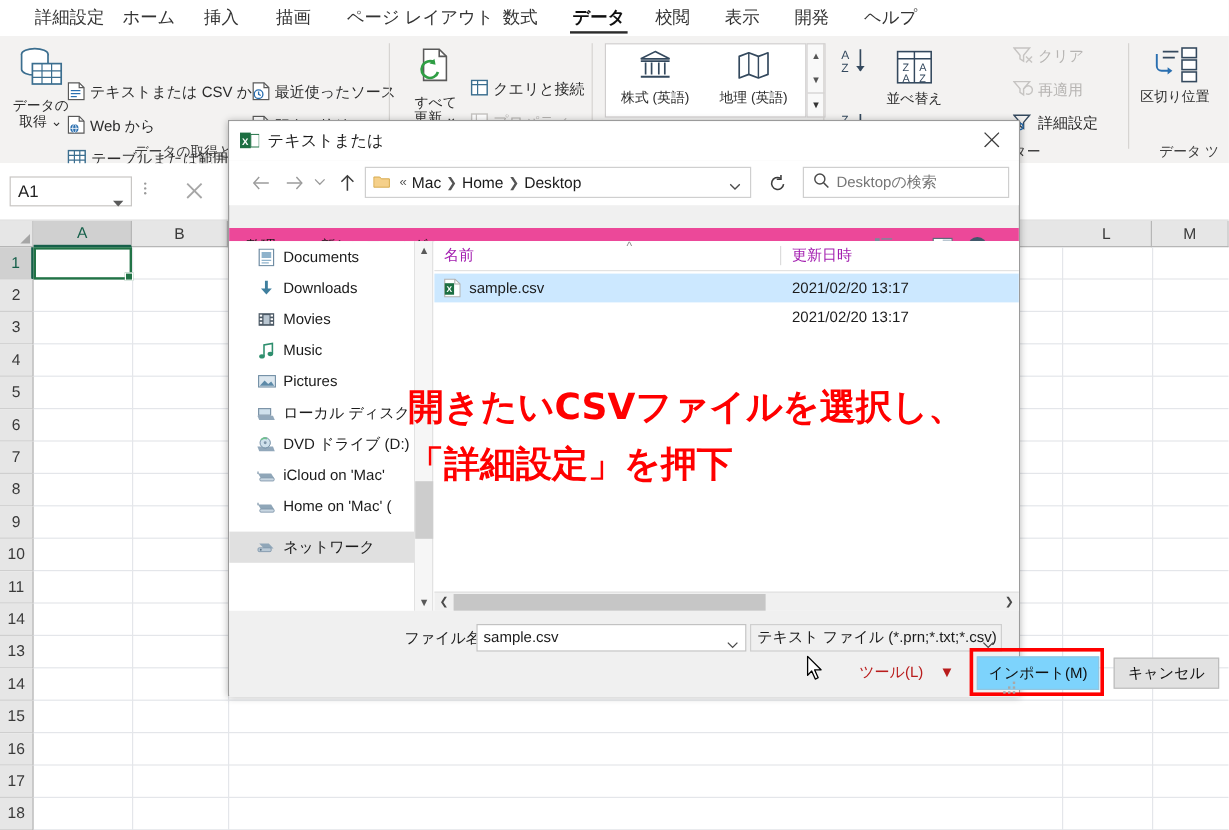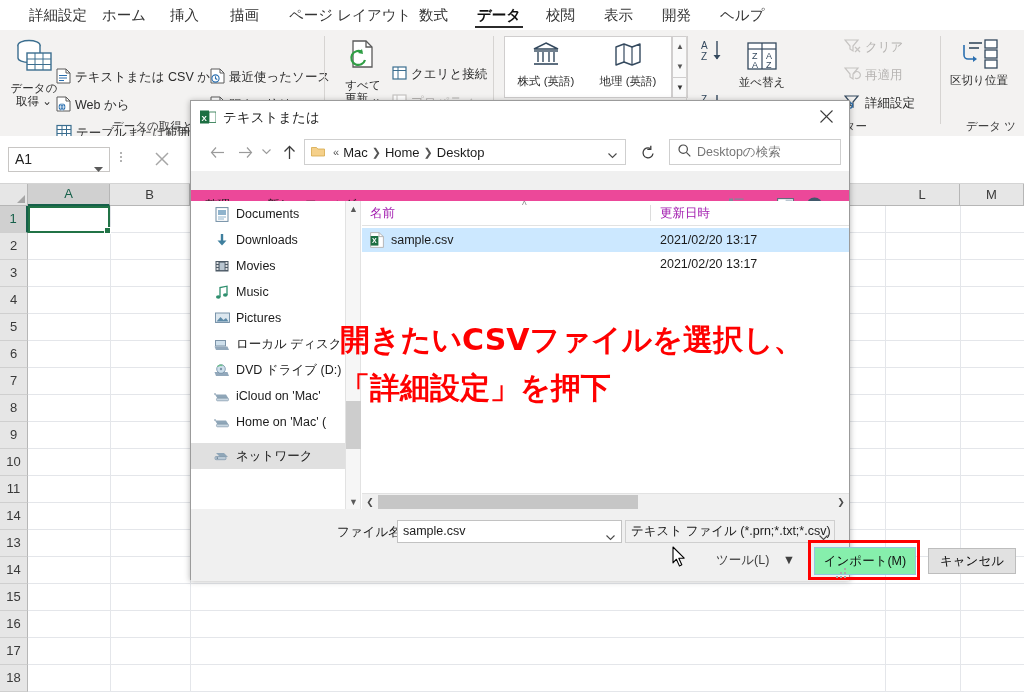--- a/index.html
+++ b/index.html
@@ -128,25 +128,25 @@
   #fnbox {
     position:absolute; left:206px; top:11px; width:225px; height:23px; background:#fff; border:1px solid #c2c2c2;
     font-size:12.5px; color:#1b1b1b; line-height:21px; padding-left:5px; cursor:text;
   }
   #fnbox .dd { position:absolute; right:6px; top:6px; }
   #typebox {
     position:absolute; left:434px; top:11px; width:210px; height:23px; background:#f0f0f0; border:1px solid #cfcfcf;
     font-size:12.5px; color:#1b1b1b; line-height:21px; padding-left:5px; cursor:pointer;
   }
   #typebox .dd { position:absolute; right:6px; top:6px; }
-  #toolsbtn { position:absolute; left:525px; top:43px; font-size:12.5px; color:#404040; cursor:pointer; }
+  #toolsbtn { position:absolute; left:525px; top:43px; font-size:12.5px; color:#b91c1c; cursor:pointer; }
   #toolsbtn .dd { margin-left:10px; }
   #importwrap { position:absolute; left:617px; top:31px; width:112px; height:40px; border:3px solid #ff0000; }
   #importbtn {
-    position:absolute; left:3px; top:4px; width:102px; height:28px; background:#86efac; border:1px solid #93c6e0;
+    position:absolute; left:3px; top:4px; width:102px; height:28px; background:#7dd3fc; border:1px solid #93c6e0;
     font-size:12.5px; color:#111; display:flex; align-items:center; justify-content:center; cursor:pointer;
   }
   #cancelbtn {
     position:absolute; left:737px; top:39px; width:88px; height:26px; background:#e1e1e1; border:1px solid #bdbdbd;
     font-size:12.5px; color:#111; display:flex; align-items:center; justify-content:center; cursor:pointer;
   }
   #grip { position:absolute; right:3px; bottom:3px; width:10px; height:10px; }
   #grip i { position:absolute; width:2px; height:2px; background:#a8a8a8; }
 
   

